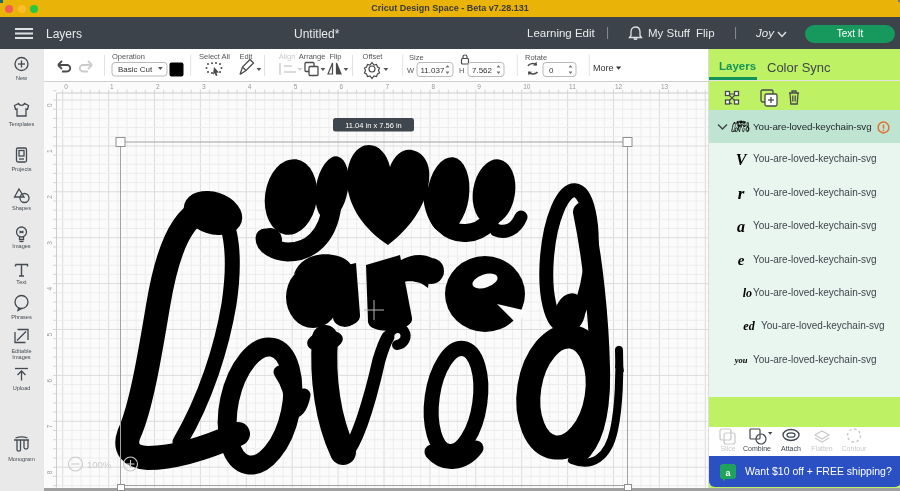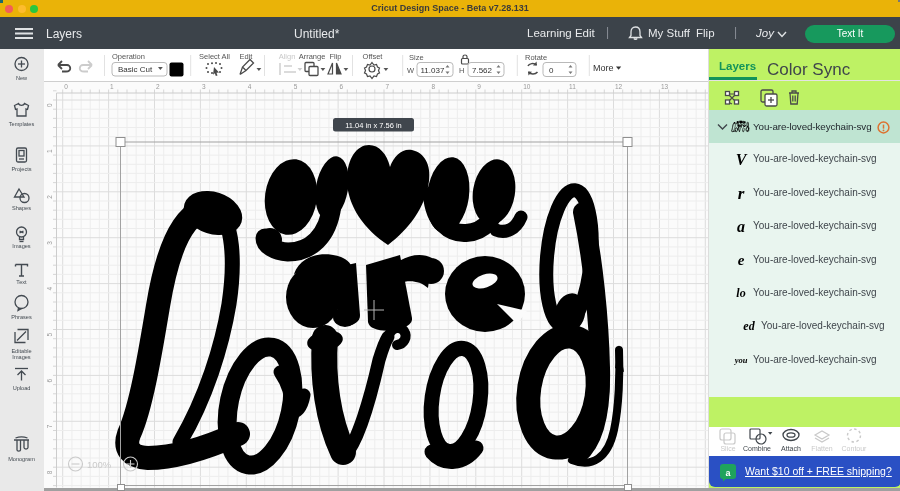--- a/index.html
+++ b/index.html
@@ -525,21 +525,21 @@
           <line x1="126.5" y1="464" x2="134.5" y2="464"></line>
           <line x1="130.5" y1="460" x2="130.5" y2="468"></line>
   </g>
   <text x="87" y="467.5" font-size="9.5" fill="#cacaca">100%</text>
   </g>
 </svg>
 
 <div class="abs" style="left:708px;top:49px;width:192px;height:442px;background:#bef264;border-left:1px solid #ddd;">
 
   <div class="abs" style="left:10px;top:10.5px;font-size:11.5px;font-weight:bold;color:#12935a;">Layers</div>
-  <div class="abs" style="left:58px;top:10.5px;font-size:17px;color:#3f454b;text-align:center;">Color Sync</div>
+  <div class="abs" style="left:58px;top:10.5px;font-size:13px;color:#3f454b;text-align:center;">Color Sync</div>
   <div class="abs" style="left:0;top:27.5px;width:48px;height:3px;background:#12935a;"></div>
   <div class="abs" style="left:0;top:30.5px;width:192px;height:1px;background:#e3e3e3;"></div>
 
   <svg class="abs" style="left:14px;top:38px;" width="90" height="22">
     <g stroke="#4a4a4a" stroke-width="1.3" fill="none">
       <path d="M5,7 L13,15 M13,7 L5,15 M5,7 L13,7 M5,15 L9,17" stroke-width="1.1"></path>
           <rect x="2.5" y="4.5" width="4" height="4" fill="#fff"></rect>
           <rect x="11.5" y="4.5" width="4" height="4" fill="#fff"></rect>
           <rect x="2.5" y="13" width="4" height="4" fill="#fff"></rect>
           <rect x="11.5" y="13" width="4" height="4" fill="#fff"></rect>
@@ -612,21 +612,21 @@
 </div>
 <div style="position:absolute;left:0;top:161.2px;width:192px;height:33.4px;">
   <div style="position:absolute;left:21px;top:4px;width:22px;height:25px;text-align:center;font:bold italic 16px 'Liberation Serif',serif;color:#000;line-height:25px;">a</div>
   <div style="position:absolute;left:44px;top:10px;font-size:10px;color:#3f454b;">You-are-loved-keychain-svg</div>
 </div>
 <div style="position:absolute;left:0;top:194.6px;width:192px;height:33.4px;">
   <div style="position:absolute;left:21px;top:4px;width:22px;height:25px;text-align:center;font:bold italic 15px 'Liberation Serif',serif;color:#000;line-height:25px;">e</div>
   <div style="position:absolute;left:44px;top:10px;font-size:10px;color:#3f454b;">You-are-loved-keychain-svg</div>
 </div>
 <div style="position:absolute;left:0;top:228.0px;width:192px;height:33.4px;">
-  <div style="position:absolute;left:21px;top:4px;width:22px;height:25px;text-align:center;font:bold italic 12px 'Liberation Serif',serif;color:#000;line-height:25px;">lo</div>
+  <div style="position:absolute;left:21px;top:4px;width:22px;height:25px;text-align:right;font:bold italic 12px 'Liberation Serif',serif;color:#000;line-height:25px;">lo</div>
   <div style="position:absolute;left:44px;top:10px;font-size:10px;color:#3f454b;">You-are-loved-keychain-svg</div>
 </div>
 <div style="position:absolute;left:8px;top:261.4px;width:192px;height:33.4px;">
   <div style="position:absolute;left:21px;top:4px;width:22px;height:25px;text-align:center;font:bold italic 12px 'Liberation Serif',serif;color:#000;line-height:25px;">ed</div>
   <div style="position:absolute;left:44px;top:10px;font-size:10px;color:#3f454b;">You-are-loved-keychain-svg</div>
 </div>
 <div style="position:absolute;left:0;top:294.8px;width:192px;height:33.4px;">
   <div style="position:absolute;left:21px;top:4px;width:22px;height:25px;text-align:center;font:bold italic 8.5px 'Liberation Serif',serif;color:#000;line-height:25px;">you</div>
   <div style="position:absolute;left:44px;top:10px;font-size:10px;color:#3f454b;">You-are-loved-keychain-svg</div>
 </div>
@@ -664,20 +664,20 @@
       <text x="145" y="24" font-size="7" fill="#c9c9c9" text-anchor="middle">Contour</text>
     </svg>
   </div>
 
   <div class="abs" style="left:0;top:407px;width:192px;height:31px;background:#2a50c4;border-radius:0 0 6px 6px;">
     <div class="abs" style="left:11px;top:7.5px;width:16px;height:15px;background:#1fa35c;border-radius:3px;"></div>
     <svg class="abs" style="left:11px;top:7.5px;" width="16" height="19">
           <path d="M3,14 L3,17.5 L7,14 Z" fill="#1fa35c"></path>
           <text x="8" y="11.5" font-size="9" fill="#fff" text-anchor="middle" font-weight="bold">a</text>
         </svg>
-    <div class="abs" style="left:36px;top:9px;font-size:10.5px;color:#fff;text-decoration:underline;">Want $10 off + FREE shipping?</div>
+    <div class="abs" style="left:36px;top:9px;font-size:10.5px;color:#fff;">Want $10 off + FREE shipping?</div>
   </div>
 </div>
 
 <div class="abs" style="left:44px;top:487.5px;width:856px;height:3.5px;background:#a0a0a0;"></div>
 <div class="abs" style="left:116.5px;top:484px;width:8px;height:7px;background:#fff;border:1px solid #8f8f8f;"></div>
 <div class="abs" style="left:623.5px;top:484px;width:8px;height:7px;background:#fff;border:1px solid #8f8f8f;"></div>
 
 </div>
 </body></html>

